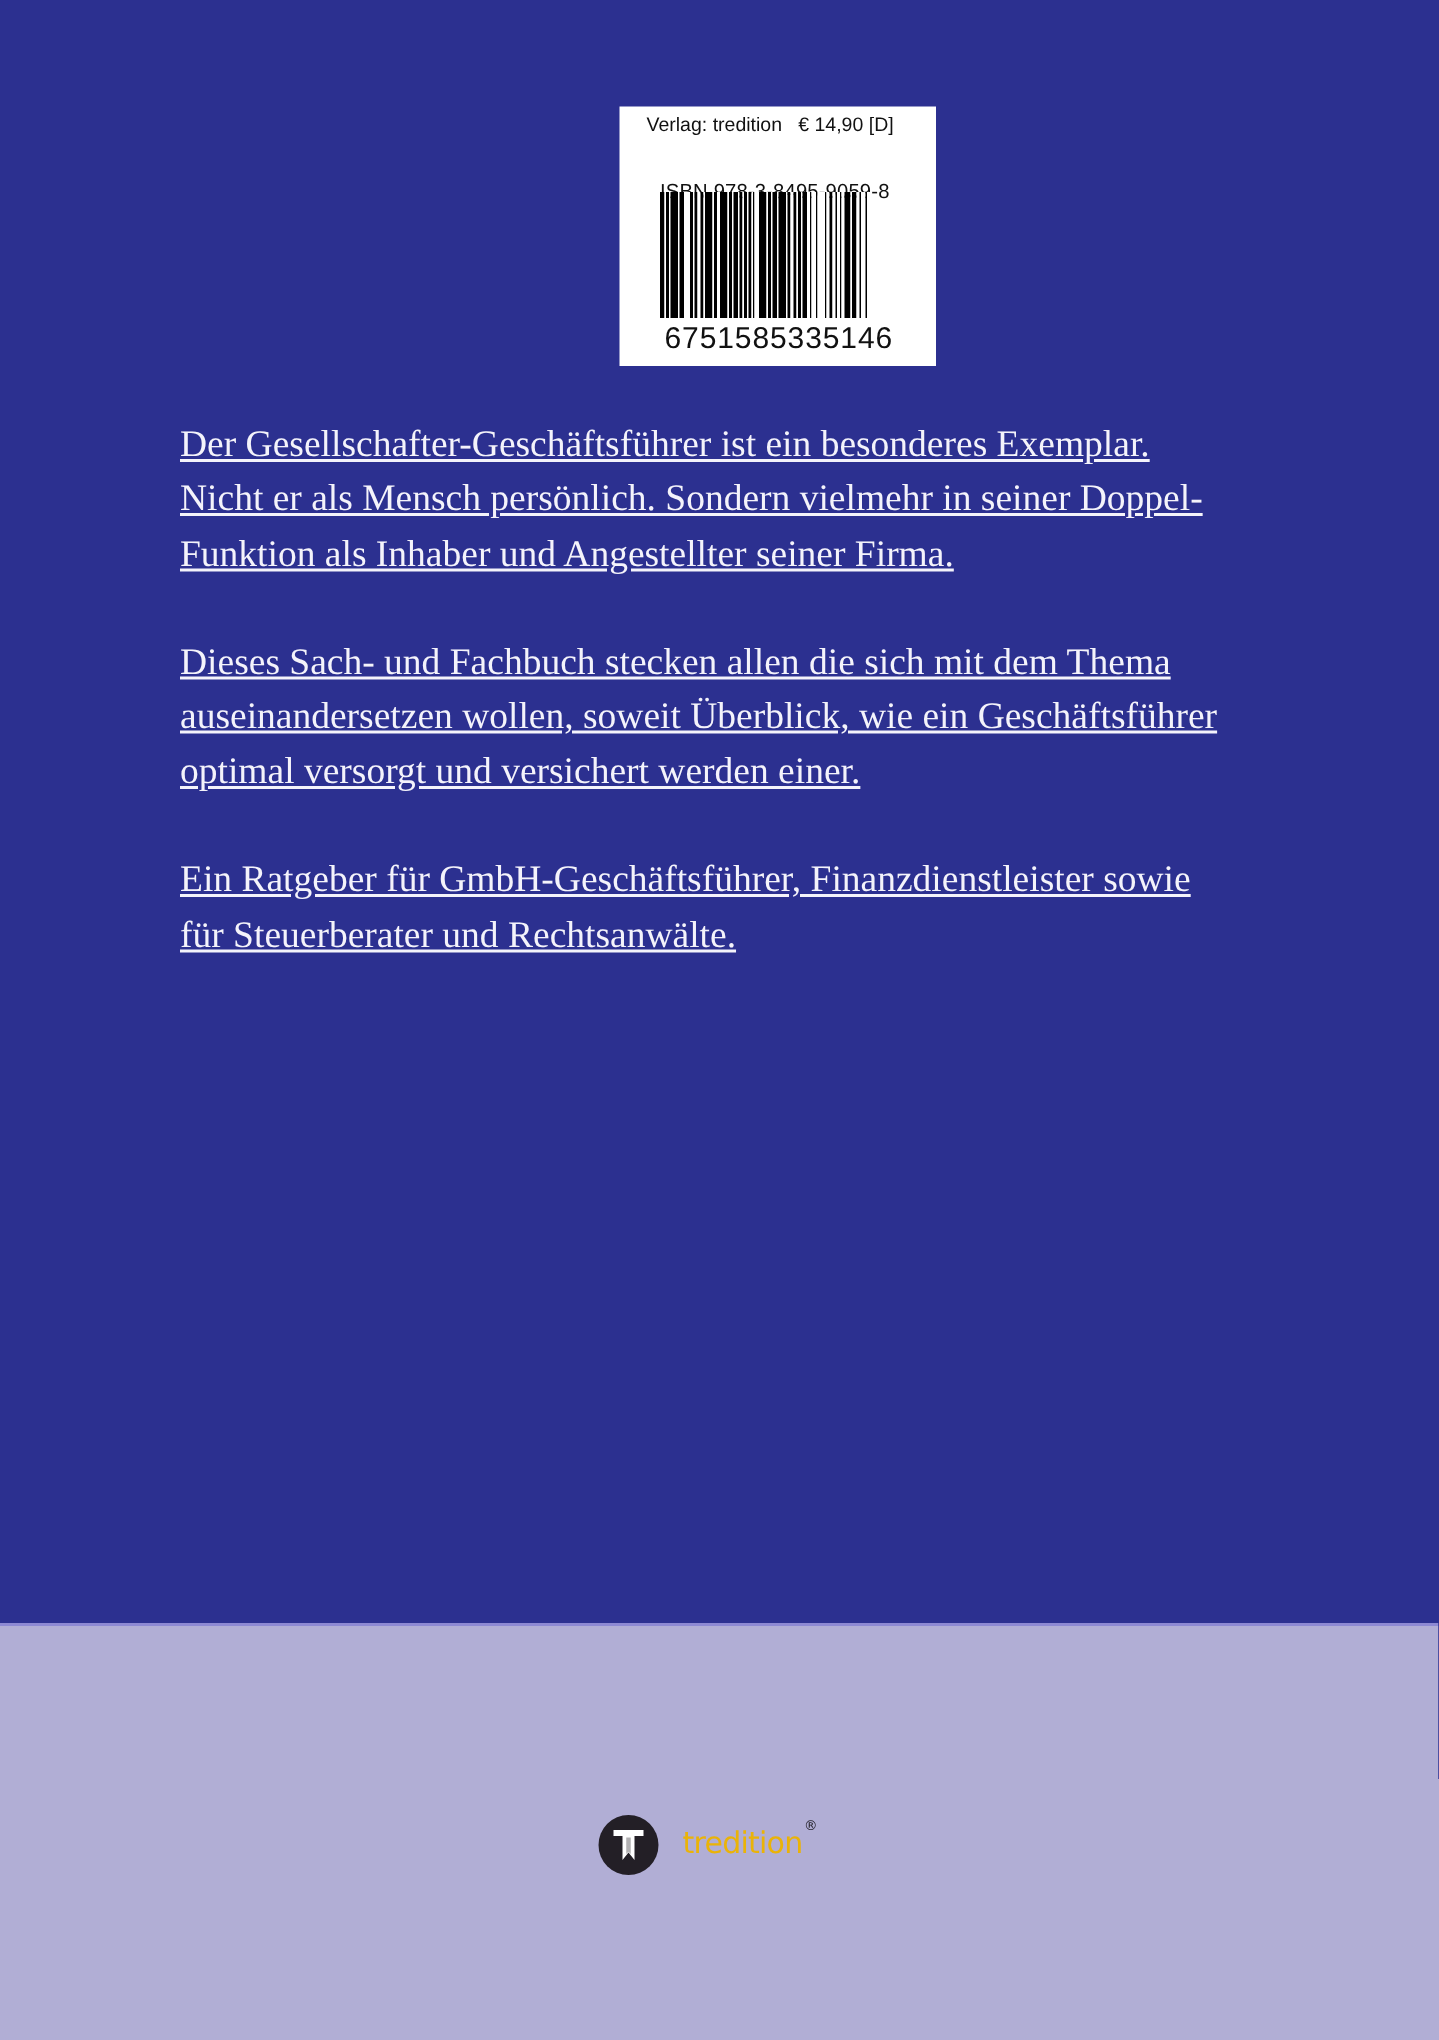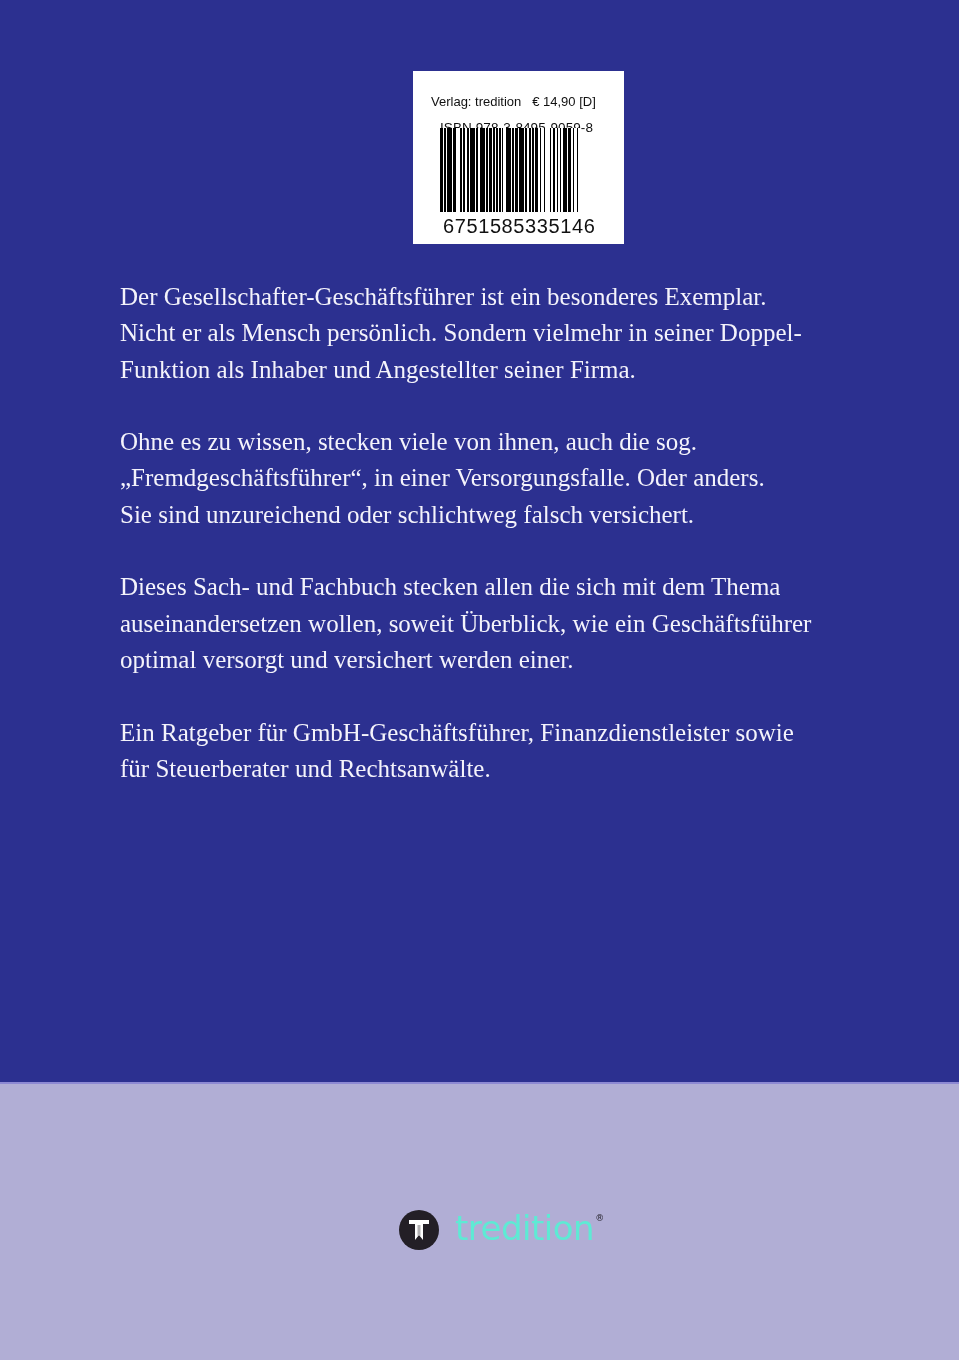--- a/index.html
+++ b/index.html
@@ -20,50 +20,50 @@
       position: absolute; left: 0; top: 1084px; width: 959px; height: 276px;
       background: #b1aed5;
     }
     .isbn-box {
       position: absolute; left: 413px; top: 71px; width: 211px; height: 173px;
       background: #ffffff;
       font-family: "Liberation Sans", sans-serif;
       color: #111;
     }
     .isbn-line1 {
-      position: absolute; left: 18px; top: 23px; font-size: 13px; white-space: pre;
+      position: absolute; left: 18px; top: 4px; font-size: 13px; white-space: pre;
     }
     .isbn-line2 {
       position: absolute; left: 27px; top: 49px; font-size: 13.5px; letter-spacing: 0.1px;
     }
     .barcode {
       position: absolute; left: 27px; top: 57px; width: 158px; height: 84px;
       display: flex; align-items: stretch;
     }
     .bar { height: 100%; }
     .isbn-digits {
       position: absolute; left: 30px; top: 144px; font-size: 20px; letter-spacing: 0.6px;
     }
     .blurb {
       position: absolute; left: 120px; top: 279px; width: 790px;
       color: #f4f3fb; font-size: 25px; line-height: 36.3px;
     }
-    .blurb p { margin: 0 0 36.3px 0; white-space: nowrap; }
+    .blurb p { margin: 0 0 36.3px 0; white-space: nowrap; text-decoration: underline; }
     .blurb .ln { display: block; }
     .logo {
       position: absolute; left: 399px; top: 1210px; height: 40px;
       display: flex; align-items: center;
     }
     .logo-circle {
       width: 40px; height: 40px; border-radius: 50%; background: #231f26;
       display: flex; align-items: center; justify-content: center;
     }
     .logo-text {
       margin-left: 16px; font-family: "DejaVu Sans", sans-serif;
-      font-size: 34px; color: #5eead4; letter-spacing: -0.5px; position: relative; top: -2px;
+      font-size: 20px; color: #eab308; letter-spacing: -0.5px; position: relative; top: -2px;
     }
     .logo-reg {
       font-family: "DejaVu Sans", sans-serif; font-size: 9px; color: #25222b;
       position: relative; top: -12px; margin-left: 1px;
     }
   </style>
 </head>
 <body>
 
 <div class="top"></div>
@@ -146,25 +146,20 @@
   <div class="isbn-digits">6751585335146</div>
 </div>
 
 <div class="blurb">
   <p>
     <span class="ln">Der Gesellschafter-Geschäftsführer ist ein besonderes Exemplar.</span>
     <span class="ln">Nicht er als Mensch persönlich. Sondern vielmehr in seiner Doppel-</span>
     <span class="ln">Funktion als Inhaber und Angestellter seiner Firma.</span>
   </p>
   <p>
-    <span class="ln">Ohne es zu wissen, stecken viele von ihnen, auch die sog.</span>
-    <span class="ln">„Fremdgeschäftsführer“, in einer Versorgungsfalle. Oder anders.</span>
-    <span class="ln">Sie sind unzureichend oder schlichtweg falsch versichert.</span>
-  </p>
-  <p>
     <span class="ln">Dieses Sach- und Fachbuch stecken allen die sich mit dem Thema</span>
     <span class="ln">auseinandersetzen wollen, soweit Überblick, wie ein Geschäftsführer</span>
     <span class="ln">optimal versorgt und versichert werden einer.</span>
   </p>
   <p>
     <span class="ln">Ein Ratgeber für GmbH-Geschäftsführer, Finanzdienstleister sowie</span>
     <span class="ln">für Steuerberater und Rechtsanwälte.</span>
   </p>
 </div>
 

